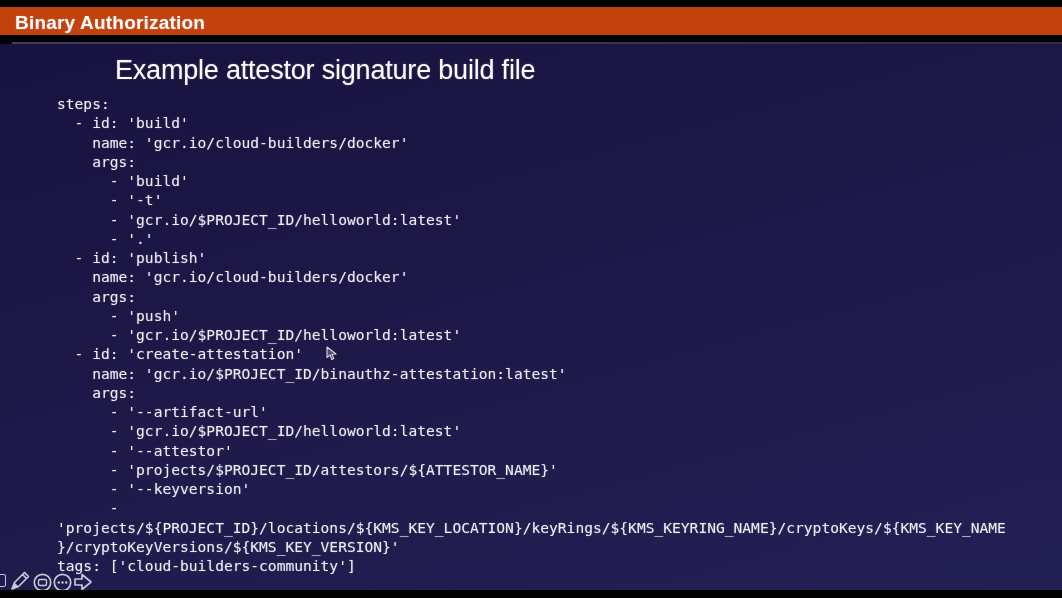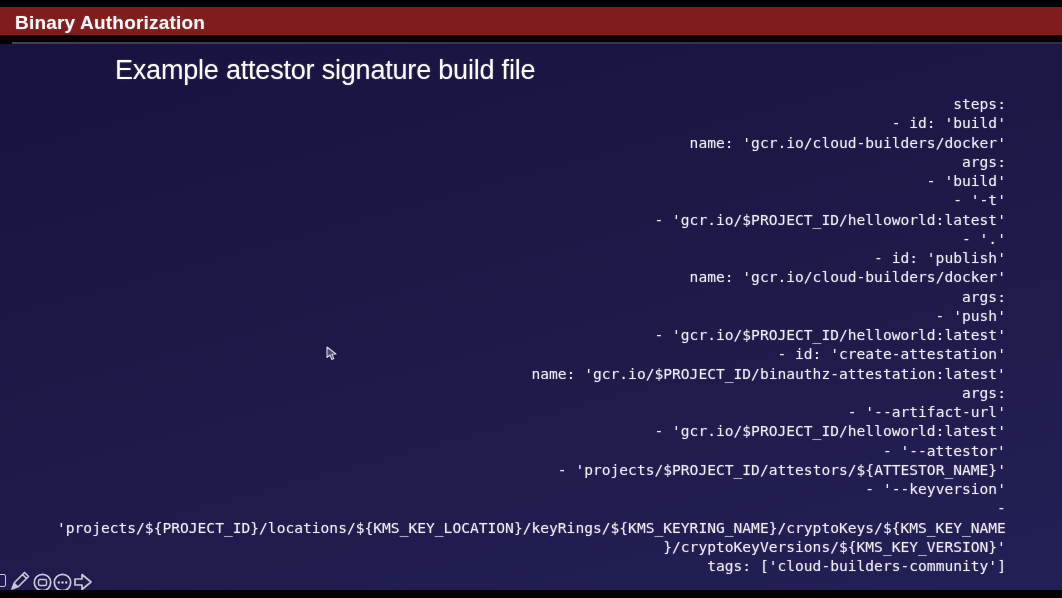--- a/index.html
+++ b/index.html
@@ -9,21 +9,21 @@
     background: #000;
     font-family: "Liberation Sans", sans-serif;
   }
   .letterbox { position: absolute; left: 0; width: 1062px; background: #000; }
   .letterbox.top { top: 0; height: 7px; }
   .letterbox.bottom { top: 590px; height: 8px; }
 
   .header-bar {
     position: absolute; top: 7px; left: 0;
     width: 1062px; height: 28px;
-    background: #7f1d1d;
+    background: #c2410c;
   }
   .header-title {
     position: absolute; top: 5px; left: 15px;
     font-size: 19px; font-weight: bold;
     letter-spacing: 0.2px;
     color: #fafafa;
     text-shadow: 0 0 2px rgba(255,255,255,0.25);
   }
   .header-divider {
     position: absolute; top: 42px; left: 12px;
@@ -46,21 +46,21 @@
   }
 
   .code-block {
     position: absolute; top: 94px; left: 57px;
     font-family: "DejaVu Sans Mono", monospace;
     font-size: 14.6px; line-height: 19.25px;
     color: #edecf3;
     white-space: pre;
     text-shadow: 0 0 1.5px rgba(240,240,255,0.35);
   }
-  .code-line { height: 19.25px; text-align: right; }
+  .code-line { height: 19.25px; }
 
   .mouse-cursor {
     position: absolute; top: 346px; left: 326px;
     width: 12px; height: 15px;
   }
 
   .presenter-toolbar {
     position: absolute; top: 570px; left: 0;
     width: 120px; height: 24px;
   }

